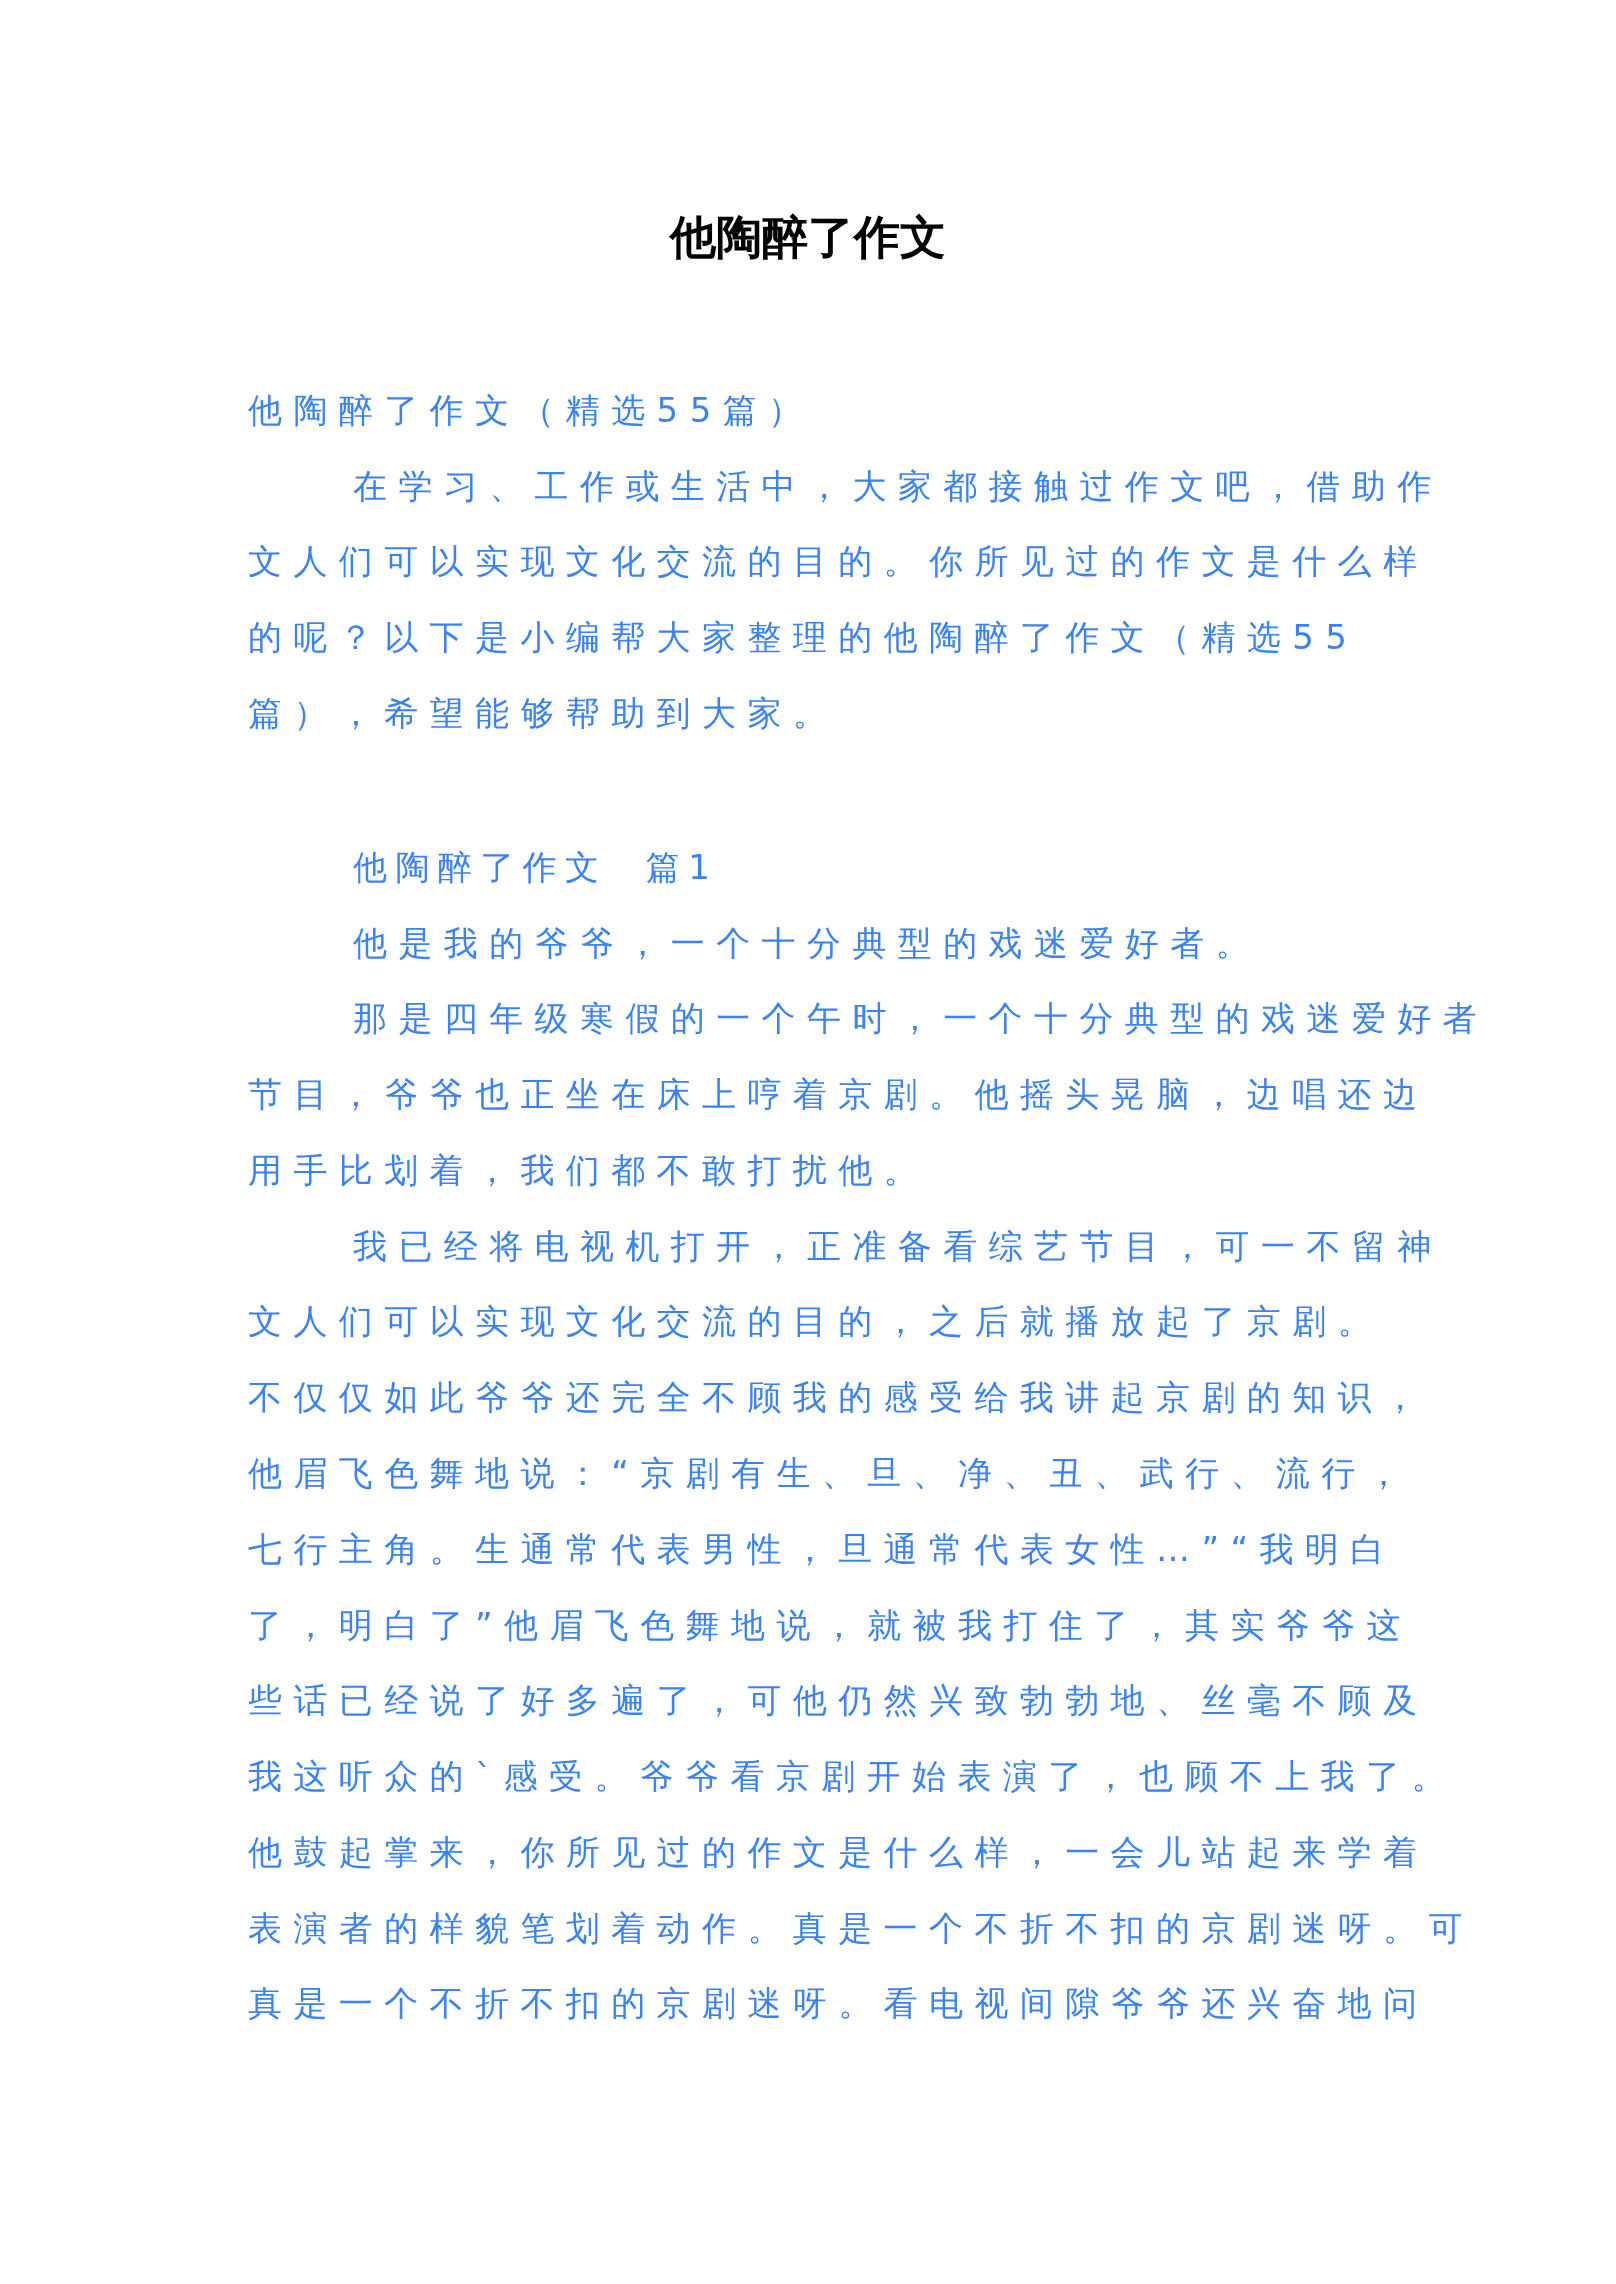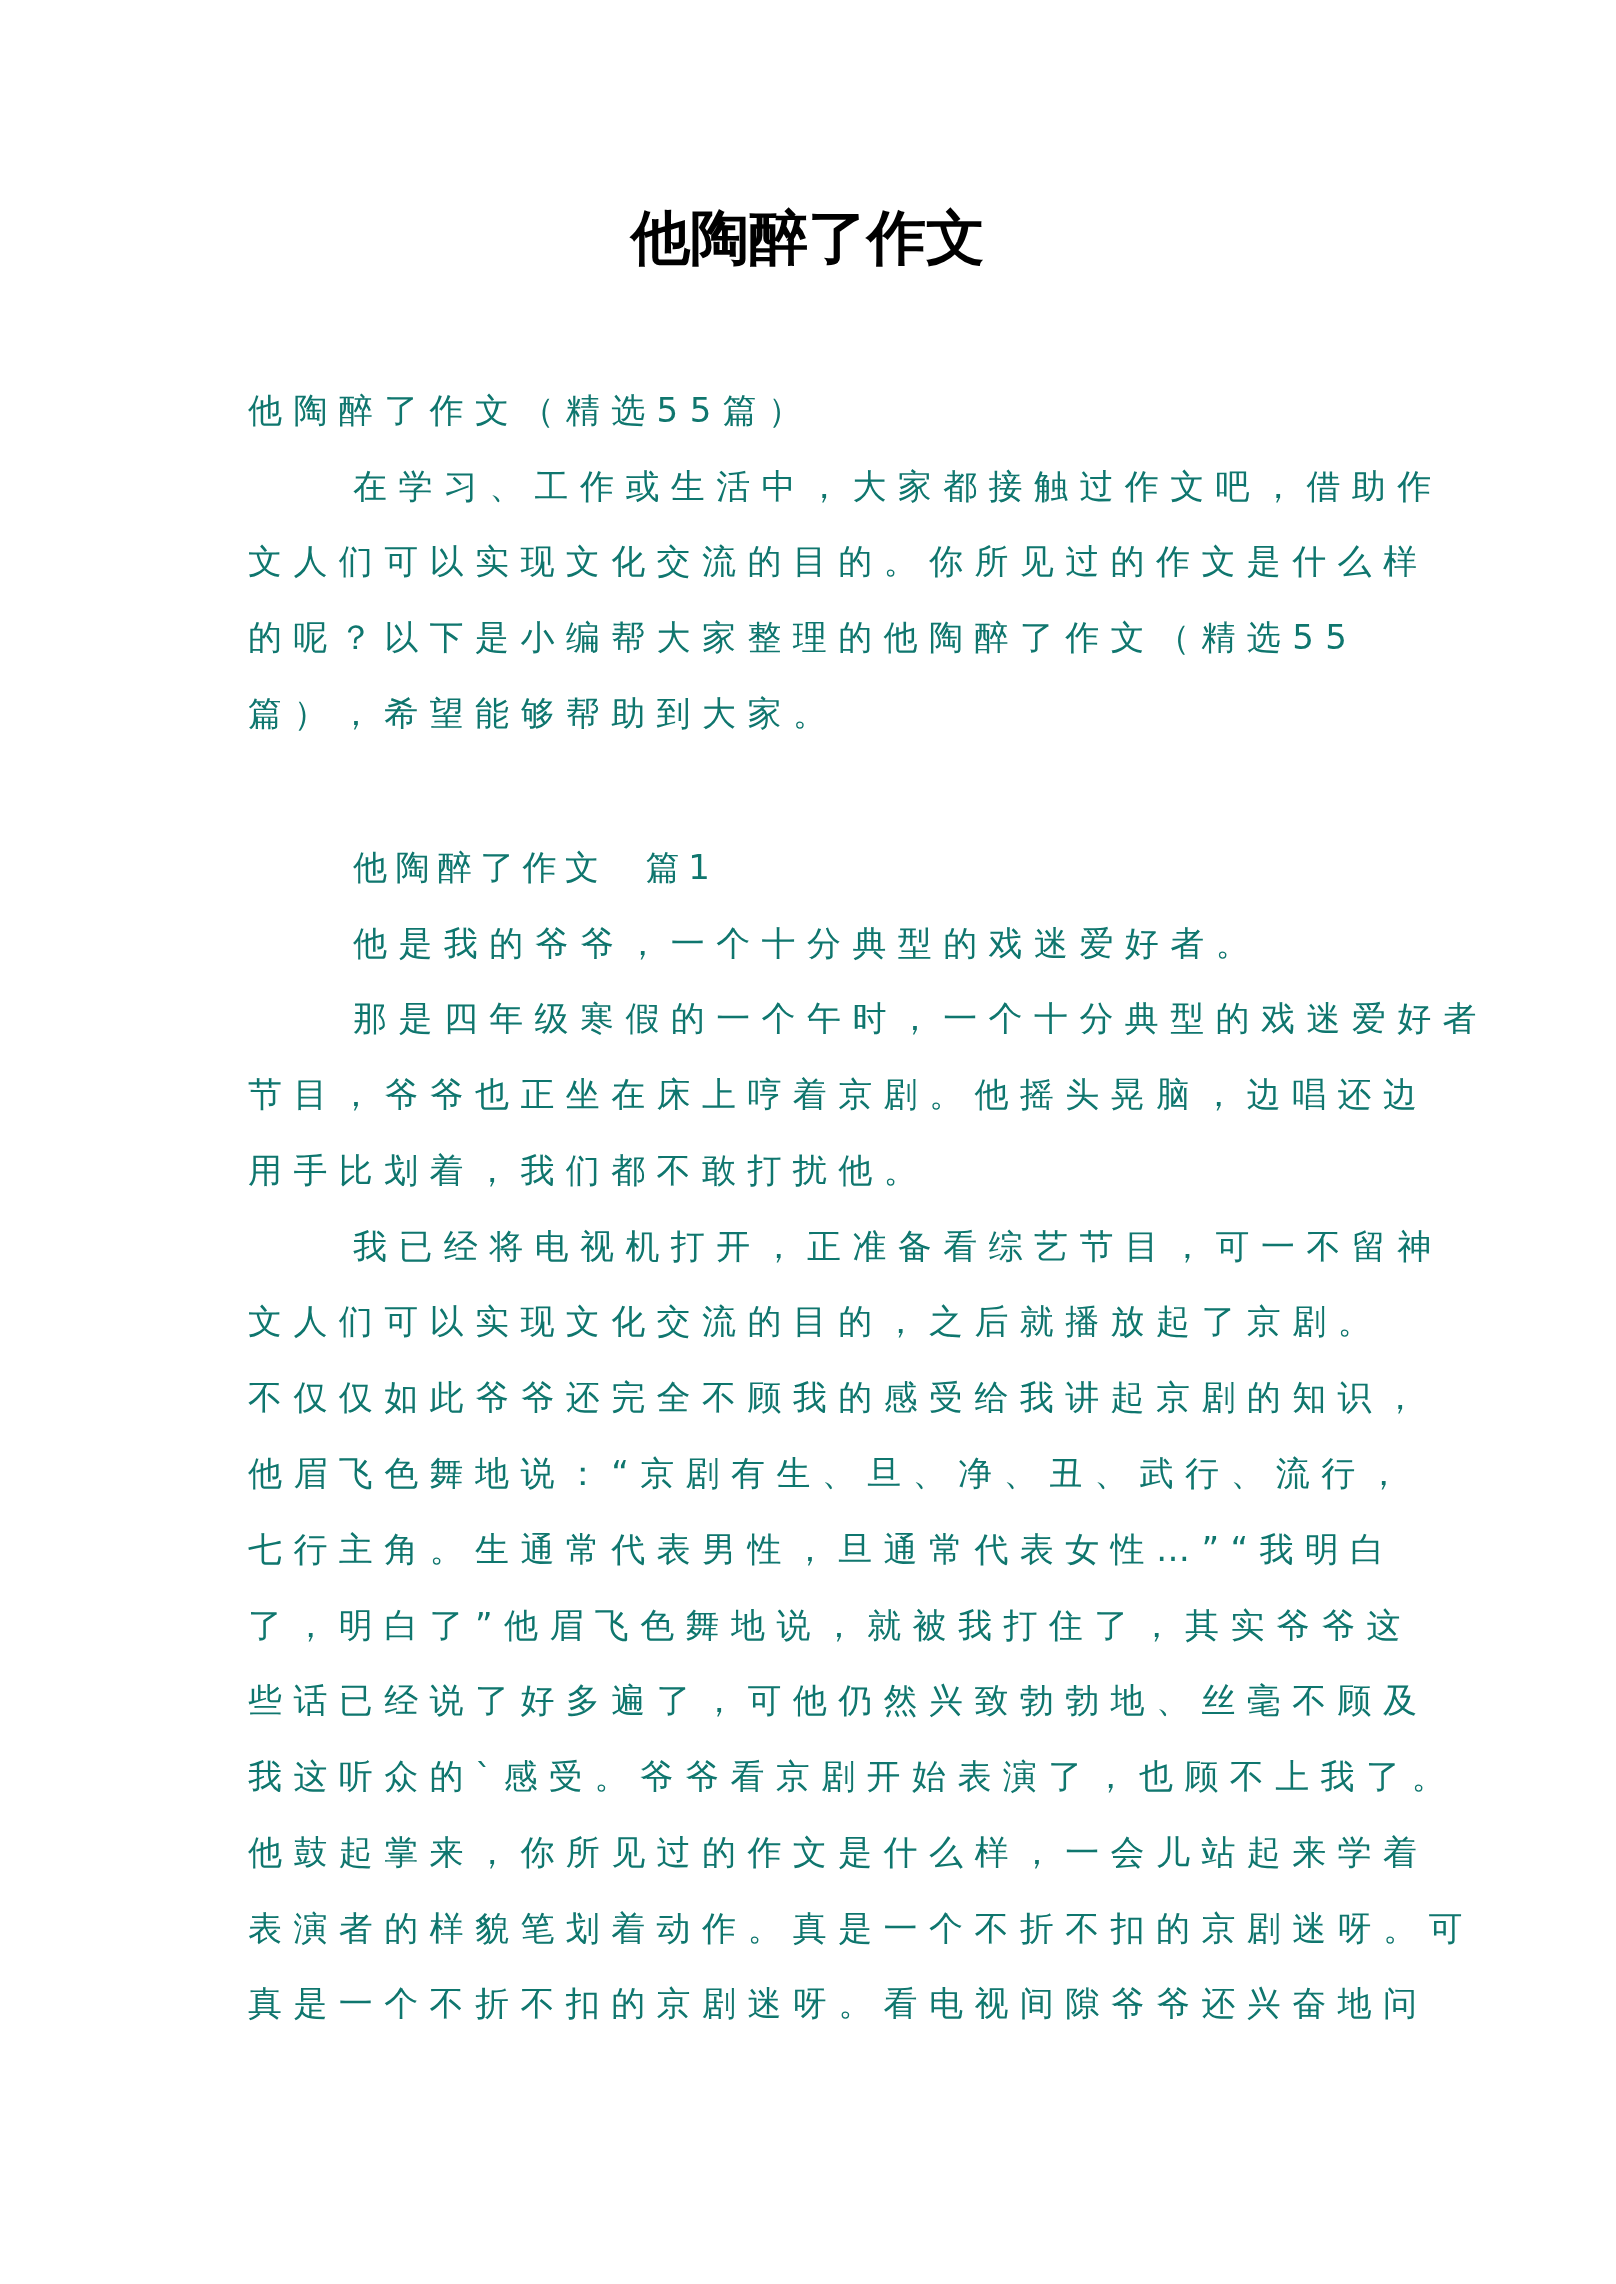--- a/index.html
+++ b/index.html
@@ -24,41 +24,41 @@
   .title {
     position: absolute;
     left: 0;
     width: 1616px;
     top: 202px;
     height: 71px;
     line-height: 71px;
     text-align: center;
     font-family: "DejaVu Serif", "Liberation Serif", serif;
     font-weight: bold;
-    font-size: 59px;
+    font-size: 46px;
     letter-spacing: 0px;
     color: #000000;
     margin: 0;
   }
   .body-text {
     position: absolute;
     left: 0; top: 0;
     width: 1616px;
   }
   .line {
     position: absolute;
     left: 248px;
     width: 1145px;
     height: 51px;
     line-height: 51px;
     font-family: "DejaVu Sans", "Liberation Sans", sans-serif;
     font-size: 34px;
     letter-spacing: 11.4px;
     white-space: nowrap;
-    color: #0f766e;
+    color: #3b82f6;
     margin: 0;
   }
   .indent { left: 338px; margin-left: 15px; }
   .heading-line { letter-spacing: 8.4px; }
 </style>
 </head>
 <body>
 
 <div class="page">
 

